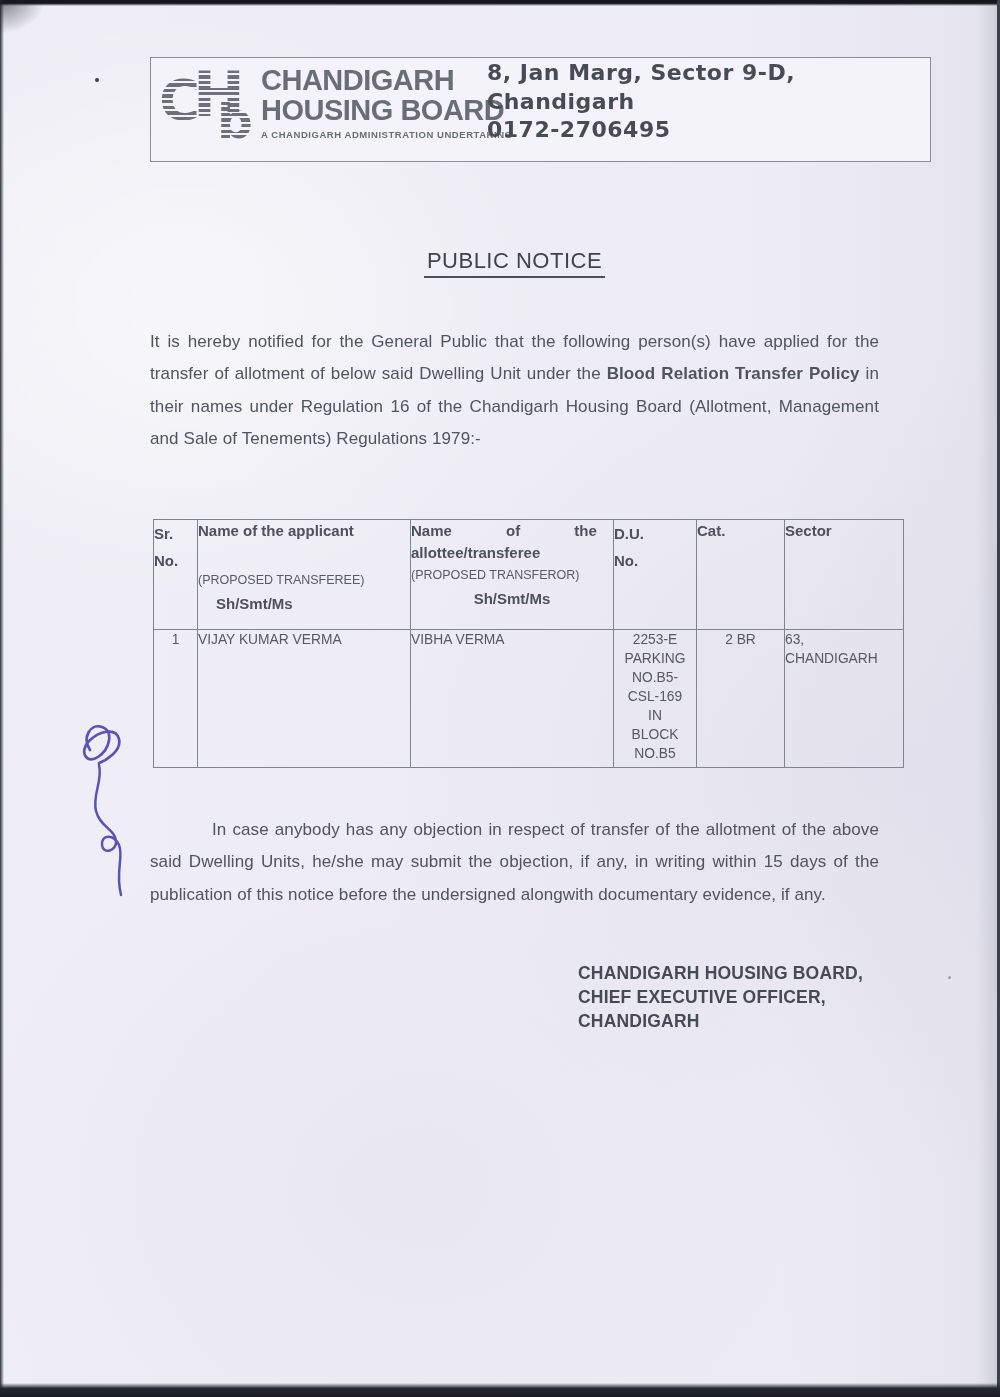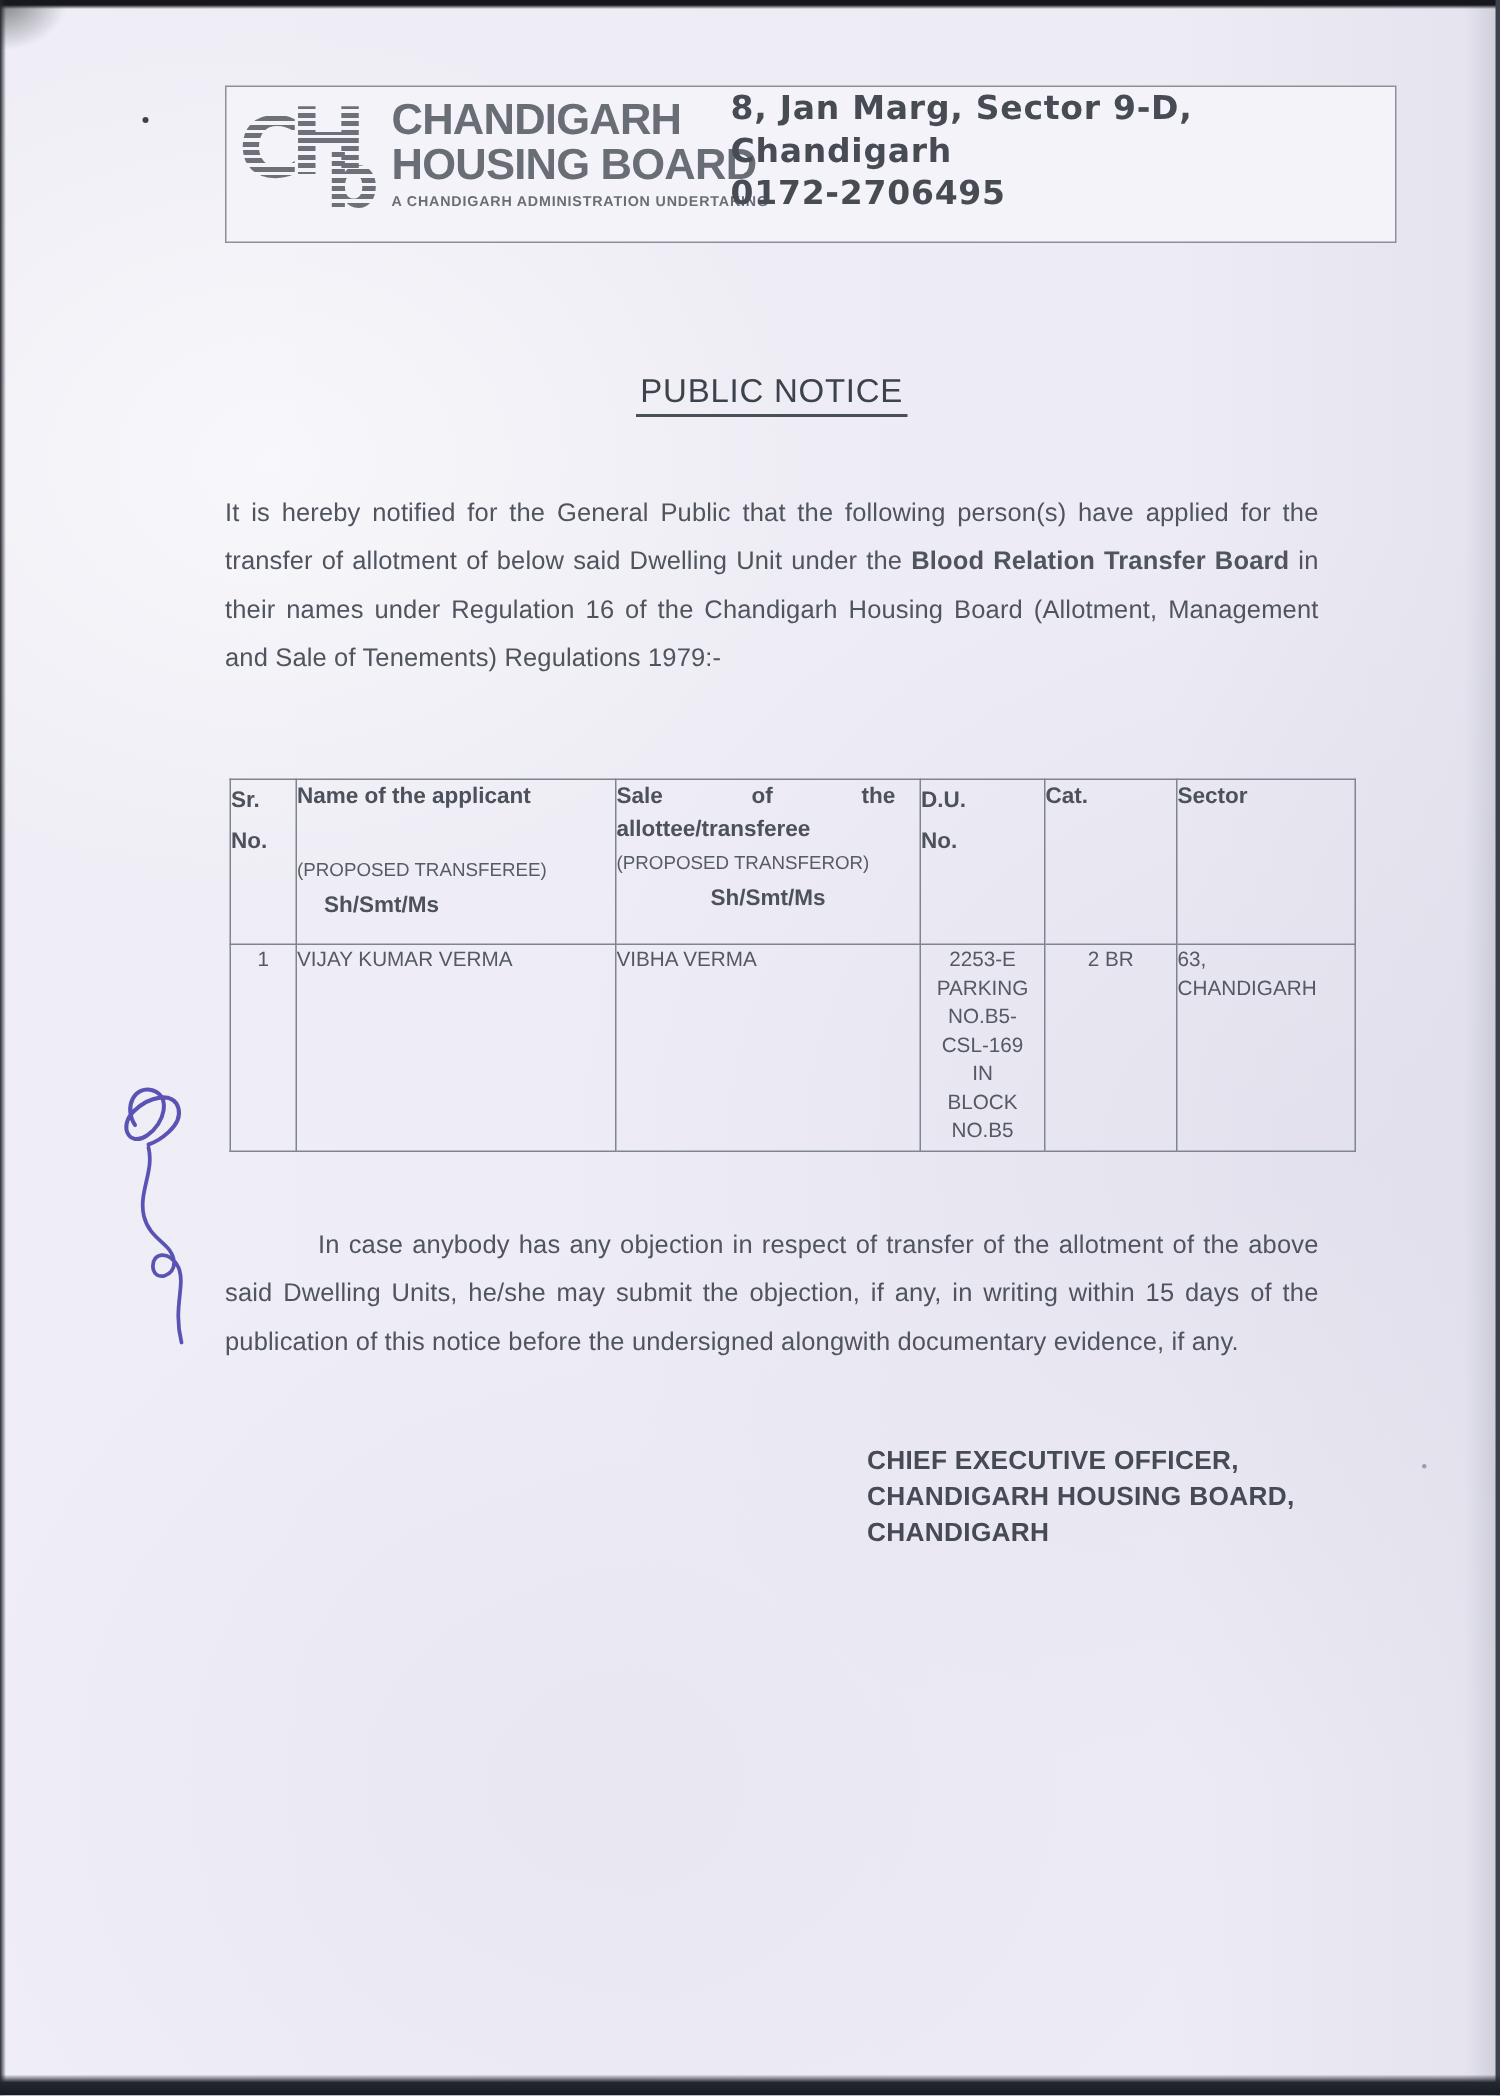--- a/index.html
+++ b/index.html
@@ -111,21 +111,21 @@
       <div>8, Jan Marg, Sector 9-D,</div>
       <div>Chandigarh</div>
       <div>0172-2706495</div>
     </div>
   </div>
 
   <div class="title-wrap">
     <span class="title">PUBLIC NOTICE</span>
   </div>
 
-  <p class="para para1"><span>It is hereby notified for the General Public that the following person(s) have applied for the transfer of allotment of below said Dwelling Unit under the </span><strong>Blood Relation Transfer Board</strong><span> in their names under Regulation 16 of the Chandigarh Housing Board (Allotment, Management and Sale of Tenements) Regulations 1979:-</span></p>
+  <p class="para para1"><span>It is hereby notified for the General Public that the following person(s) have applied for the transfer of allotment of below said Dwelling Unit under the </span><strong>Blood Relation Transfer Policy</strong><span> in their names under Regulation 16 of the Chandigarh Housing Board (Allotment, Management and Sale of Tenements) Regulations 1979:-</span></p>
 
   <table class="notice-table">
     <colgroup>
       <col class="col1">
         <col class="col2">
         <col class="col3">
       <col class="col4">
         <col class="col5">
         <col class="col6">
     </colgroup>
@@ -134,21 +134,21 @@
         <td class="pad-cell">
           <div class="hdr-title lh27">Sr.
 No.</div>
         </td>
         <td class="pad-cell">
           <div class="hdr-title">Name of the applicant</div>
           <div class="hdr-sub sub-gap-lg">(PROPOSED TRANSFEREE)</div>
           <div class="hdr-prefix prefix-indent">Sh/Smt/Ms</div>
         </td>
         <td class="pad-cell">
-          <div class="hdr-title spread">Sale of the</div>
+          <div class="hdr-title spread">Name of the</div>
           <div class="hdr-title">allottee/transferee</div>
           <div class="hdr-sub sub-gap-sm">(PROPOSED TRANSFEROR)</div>
           <div class="hdr-prefix prefix-center">Sh/Smt/Ms</div>
         </td>
         <td class="pad-cell">
           <div class="hdr-title lh27">D.U.
 No.</div>
         </td>
         <td class="pad-cell">
           <div class="hdr-title">Cat.</div>
@@ -171,22 +171,22 @@
         <td class="cell-cat cell-text cell-center">2 BR</td>
         <td class="cell-sector cell-text pre-line">63,
 CHANDIGARH</td>
       </tr>
     </tbody>
   </table>
 
   <p class="para para2">In case anybody has any objection in respect of transfer of the allotment of the above said Dwelling Units, he/she may submit the objection, if any, in writing within 15 days of the publication of this notice before the undersigned alongwith documentary evidence, if any.</p>
 
   <div class="signoff">
+    <div>CHANDIGARH HOUSING BOARD,</div>
     <div>CHIEF EXECUTIVE OFFICER,</div>
-    <div>CHANDIGARH HOUSING BOARD,</div>
     <div>CHANDIGARH</div>
   </div>
 
   <svg class="pen" viewBox="0 0 64 185">
     <path d="M 16 32 C 8 20, 16 5, 28 9 C 40 13, 36 31, 24 39
              C 12 47, 5 33, 15 23 C 25 13, 42 9, 45 21 C 48 33, 31 43, 25 45" fill="none" stroke="#5a53b4" stroke-width="2.7" stroke-linecap="round"></path>
     <path d="M 25 47 C 29 63, 18 77, 22 93 C 26 109, 41 111, 42 123
              C 43 133, 29 137, 28 127 C 27 117, 39 115, 45 127
              C 50 139, 41 153, 47 177" fill="none" stroke="#5a53b4" stroke-width="2.5" stroke-linecap="round"></path>
   </svg>

